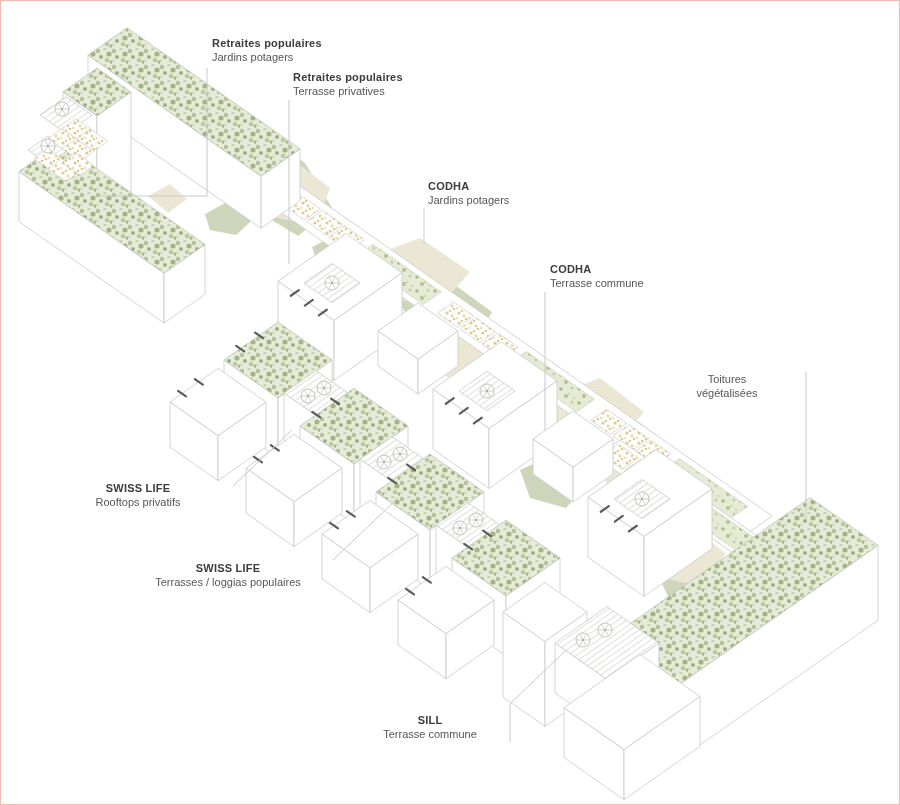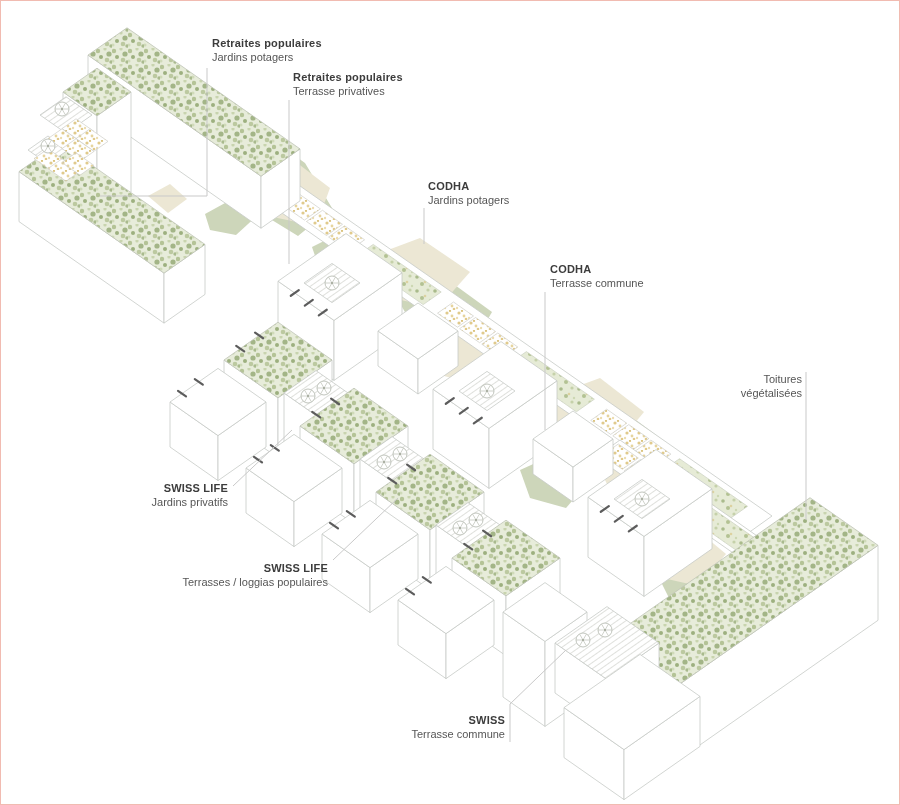--- a/index.html
+++ b/index.html
@@ -5,21 +5,21 @@
   html,body{margin:0;padding:0;}
   body{
     width:900px;height:805px;position:relative;overflow:hidden;
     background:#ffffff;
     font-family:"Liberation Sans", sans-serif;
   }
   .frame{position:absolute;inset:0;border:1.5px solid var(--frame-border,#f1bbb1);z-index:6;pointer-events:none;}
   #scene{position:absolute;left:0;top:0;z-index:1;}
   .lbl{position:absolute;z-index:4;font-size:11px;line-height:1.3;color:var(--label-sub,#565656);white-space:nowrap;}
   .lbl .lbl-title{font-weight:bold;letter-spacing:.2px;color:var(--label-title,#3c3c3c);}
-  .lbl.r{text-align:right;}
+  .lbl.r{text-align:center;}
   
   .wall{fill:#ffffff;stroke:var(--line,#c7cac6);stroke-width:.8;}
   .roof-moss{fill:url(#mossPat);stroke:#bfc4b6;stroke-width:.8;}
   .roof-white{fill:#ffffff;stroke:var(--line,#c7cac6);stroke-width:.8;}
   .roof-stripes{fill:url(#stripePat);stroke:var(--line,#c7cac6);stroke-width:.8;}
   .ground-sage{fill:var(--courtyard-green,#cdd6ba);stroke:none;}
   .ground-beige{fill:var(--courtyard-beige,#ece7d4);stroke:none;}
   .band{fill:#ffffff;stroke:var(--line,#c7cac6);stroke-width:.8;}
   .plot{fill:url(#sandPat);stroke:#cfcfc8;stroke-width:.7;}
   .strip{fill:url(#stripGreen);stroke:#ccd1c2;stroke-width:.7;}
@@ -267,22 +267,22 @@
 <div class="lbl" style="left:550px;top:262px">
   <div class="lbl-title">CODHA</div>
   <div class="lbl-sub">Terrasse commune</div>
 </div>
 <div class="lbl r" style="left:652px;top:372px;width:150px">
   <div class="lbl-sub">Toitures</div>
   <div class="lbl-sub">végétalisées</div>
 </div>
 <div class="lbl r" style="left:48px;top:481px;width:180px">
   <div class="lbl-title">SWISS LIFE</div>
-  <div class="lbl-sub">Jardins privatifs</div>
+  <div class="lbl-sub">Rooftops privatifs</div>
 </div>
 <div class="lbl r" style="left:128px;top:561px;width:200px">
   <div class="lbl-title">SWISS LIFE</div>
   <div class="lbl-sub">Terrasses / loggias populaires</div>
 </div>
 <div class="lbl r" style="left:355px;top:713px;width:150px">
-  <div class="lbl-title">SWISS</div>
+  <div class="lbl-title">SILL</div>
   <div class="lbl-sub">Terrasse commune</div>
 </div>
 
 </body></html>

